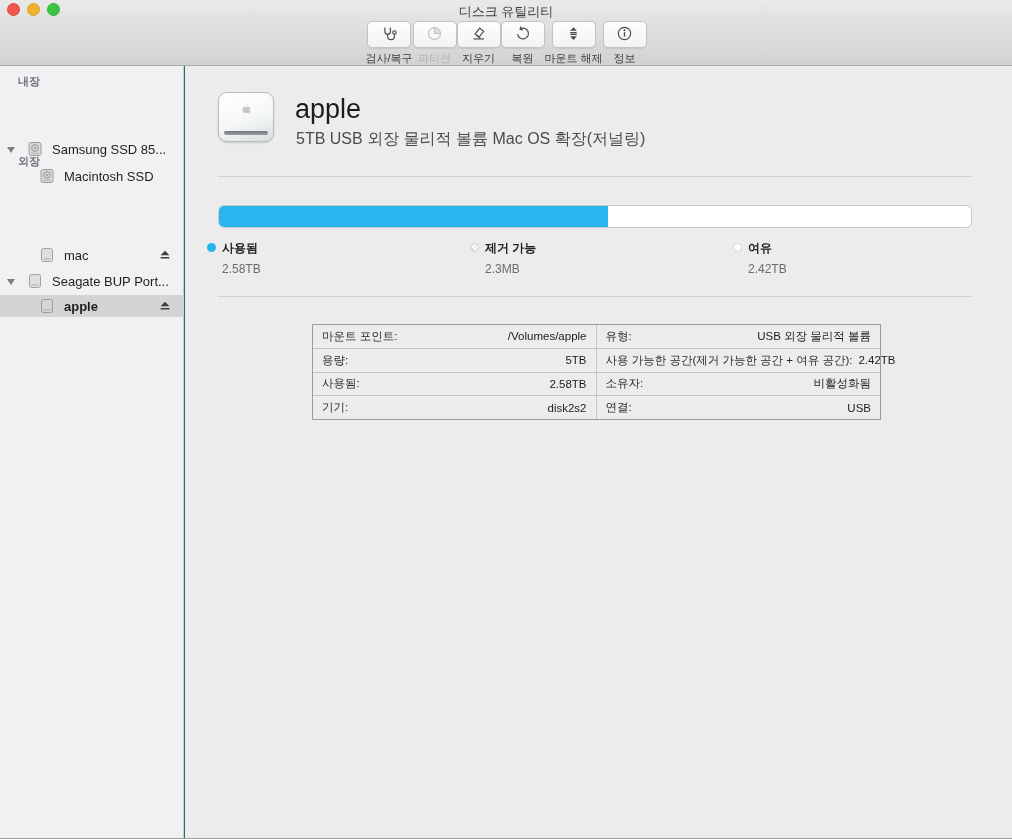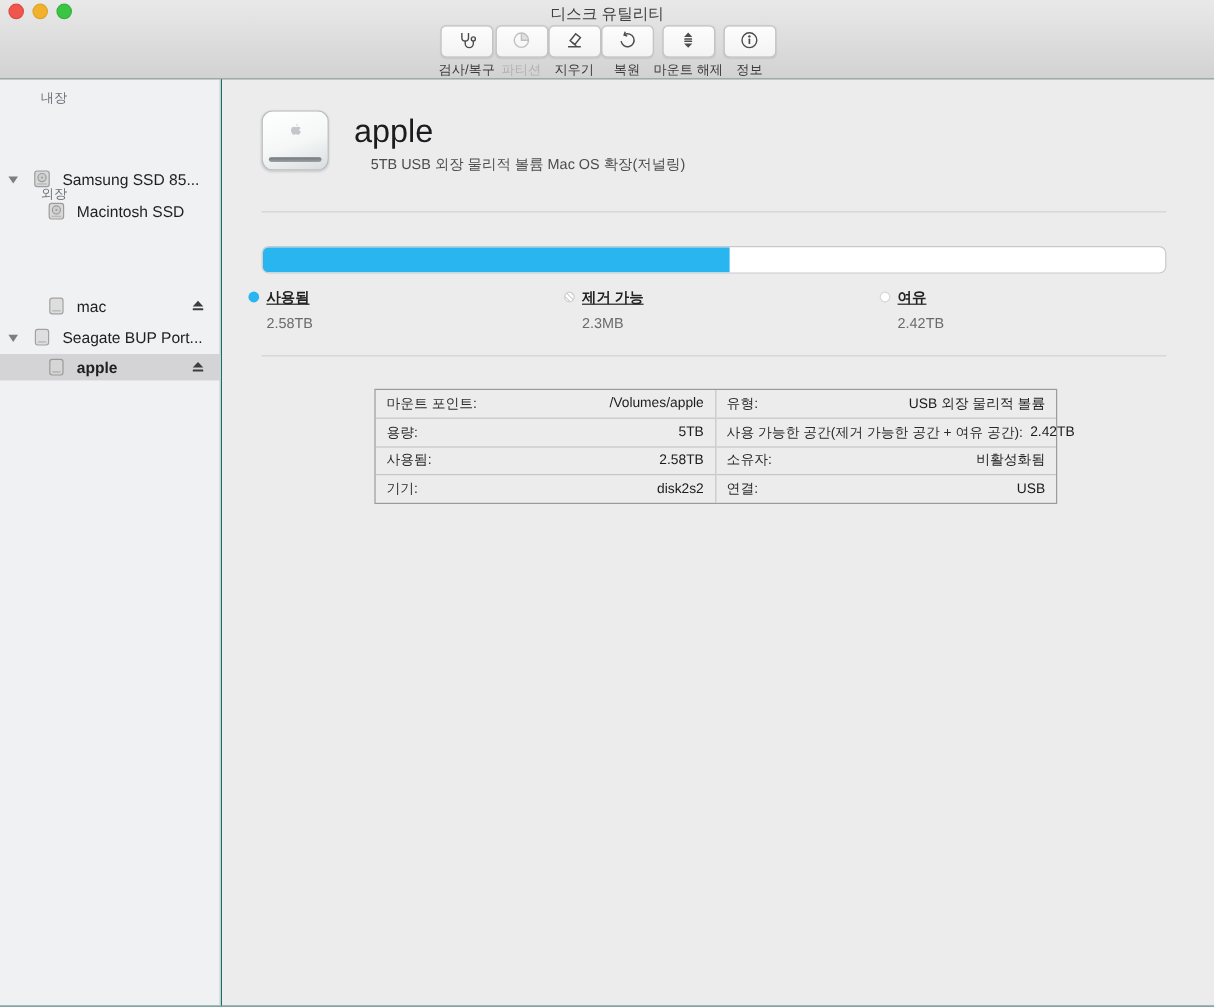--- a/index.html
+++ b/index.html
@@ -26,51 +26,51 @@
   .tb-label { margin-top:3px; font-size:11px; color:#3a3a3a; white-space:nowrap; }
   .tb-item.disabled .tb-label { color:#b2b2b2; }
   .tb-ic { stroke:#4b4b4b; fill:none; stroke-width:1.1; }
   .tb-item.disabled .tb-ic { stroke:#c0c0c0; }
   .tb-fill { fill:#4b4b4b; stroke:none; }
   .tb-item.disabled .tb-fill { fill:#c0c0c0; }
 
   
   .sidebar { position:absolute; top:66px; left:0; width:184px; height:773px;
     background:#f0f1f3; border-right:1px solid #c9c9c9; }
-  .sec-h { position:absolute; left:34px; font-size:11px; font-weight:400; color:#72727a; }
+  .sec-h { position:absolute; left:18px; font-size:11px; font-weight:700; color:#72727a; }
   .row { position:absolute; left:0; width:184px; height:22px; display:flex; align-items:center;margin-top:44px; }
   .row.selected { background:#d4d4d7; }
   .disc { position:absolute; left:7px; width:0; height:0;
     border-left:4.5px solid transparent; border-right:4.5px solid transparent;
     border-top:6px solid #7e7e7e; }
   .drive-ic { position:absolute; }
   .row-lbl { position:absolute; font-size:13px; color:#1f1f1f; white-space:nowrap; }
   .row-lbl.bold { font-weight:600; }
   .eject { position:absolute; left:158px; top:4px; width:14px; height:14px; cursor:default; }
 
   
   .main { position:absolute; top:66px; left:185px; width:827px; height:773px; background:#ececec; }
   .dev-icon { position:absolute; left:33px; top:26px; width:56px; height:50px;
     border-radius:9px; border:1px solid #b9bdbe;
     background:linear-gradient(160deg,#ffffff 0%,#f5f7f7 55%,#d8dddf 100%);
     box-shadow:0 1px 2px rgba(0,0,0,0.15); }
   .dev-slot { position:absolute; left:5px; right:5px; bottom:6px; height:4px;
     border-radius:2px; background:linear-gradient(#70767a,#9aa0a3); }
   .dev-apple { position:absolute; left:50%; top:9px; transform:translateX(-50%); }
   .page-title { position:absolute; left:110px; top:28px; font-size:27px; font-weight:500; color:#1c1c1e; }
-  .page-sub { position:absolute; left:124px; top:63px; font-size:12px; color:#4c4c4c; }
+  .page-sub { position:absolute; left:111px; top:63px; font-size:16px; color:#4c4c4c; }
   .sep { position:absolute; left:33px; width:754px; height:1px; background:#d2d2d2; }
   .sep1 { top:110px; } .sep2 { top:230px; }
 
   .bar { position:absolute; left:33px; top:139px; width:754px; height:23px;
     background:#ffffff; border:1px solid #c9c9c9; border-radius:6px; overflow:hidden; }
   .bar-fill { height:100%; background:#29b6f0; }
 
   .legend-dot { position:absolute; top:177px; width:9px; height:9px; border-radius:50%; }
-  .legend-lbl { position:absolute; top:174px; font-size:12px; font-weight:700; color:#222;text-decoration:underline; }
+  .legend-lbl { position:absolute; top:174px; font-size:12px; font-weight:700; color:#222; }
   .legend-val { position:absolute; top:196px; font-size:12px; color:#6b6b6b; }
   .dot-used { background:#29b6f0; }
   .dot-purgeable { border:1px solid #cfcfcf;
     background:repeating-linear-gradient(45deg,#ffffff 0 2px,#d9d9d9 2px 3px); }
   .dot-free { background:#ffffff; border:1px solid #d6d6d6; }
 
   .detail-table { position:absolute; left:127px; top:258px; width:569px; height:96px;
     border:1px solid #9b9b9b; background:#ececec; display:flex; }
   .dt-col { width:50%; display:flex; flex-direction:column;text-align:center; }
   .dt-col.left { border-right:1px solid #c6c6c6; }

